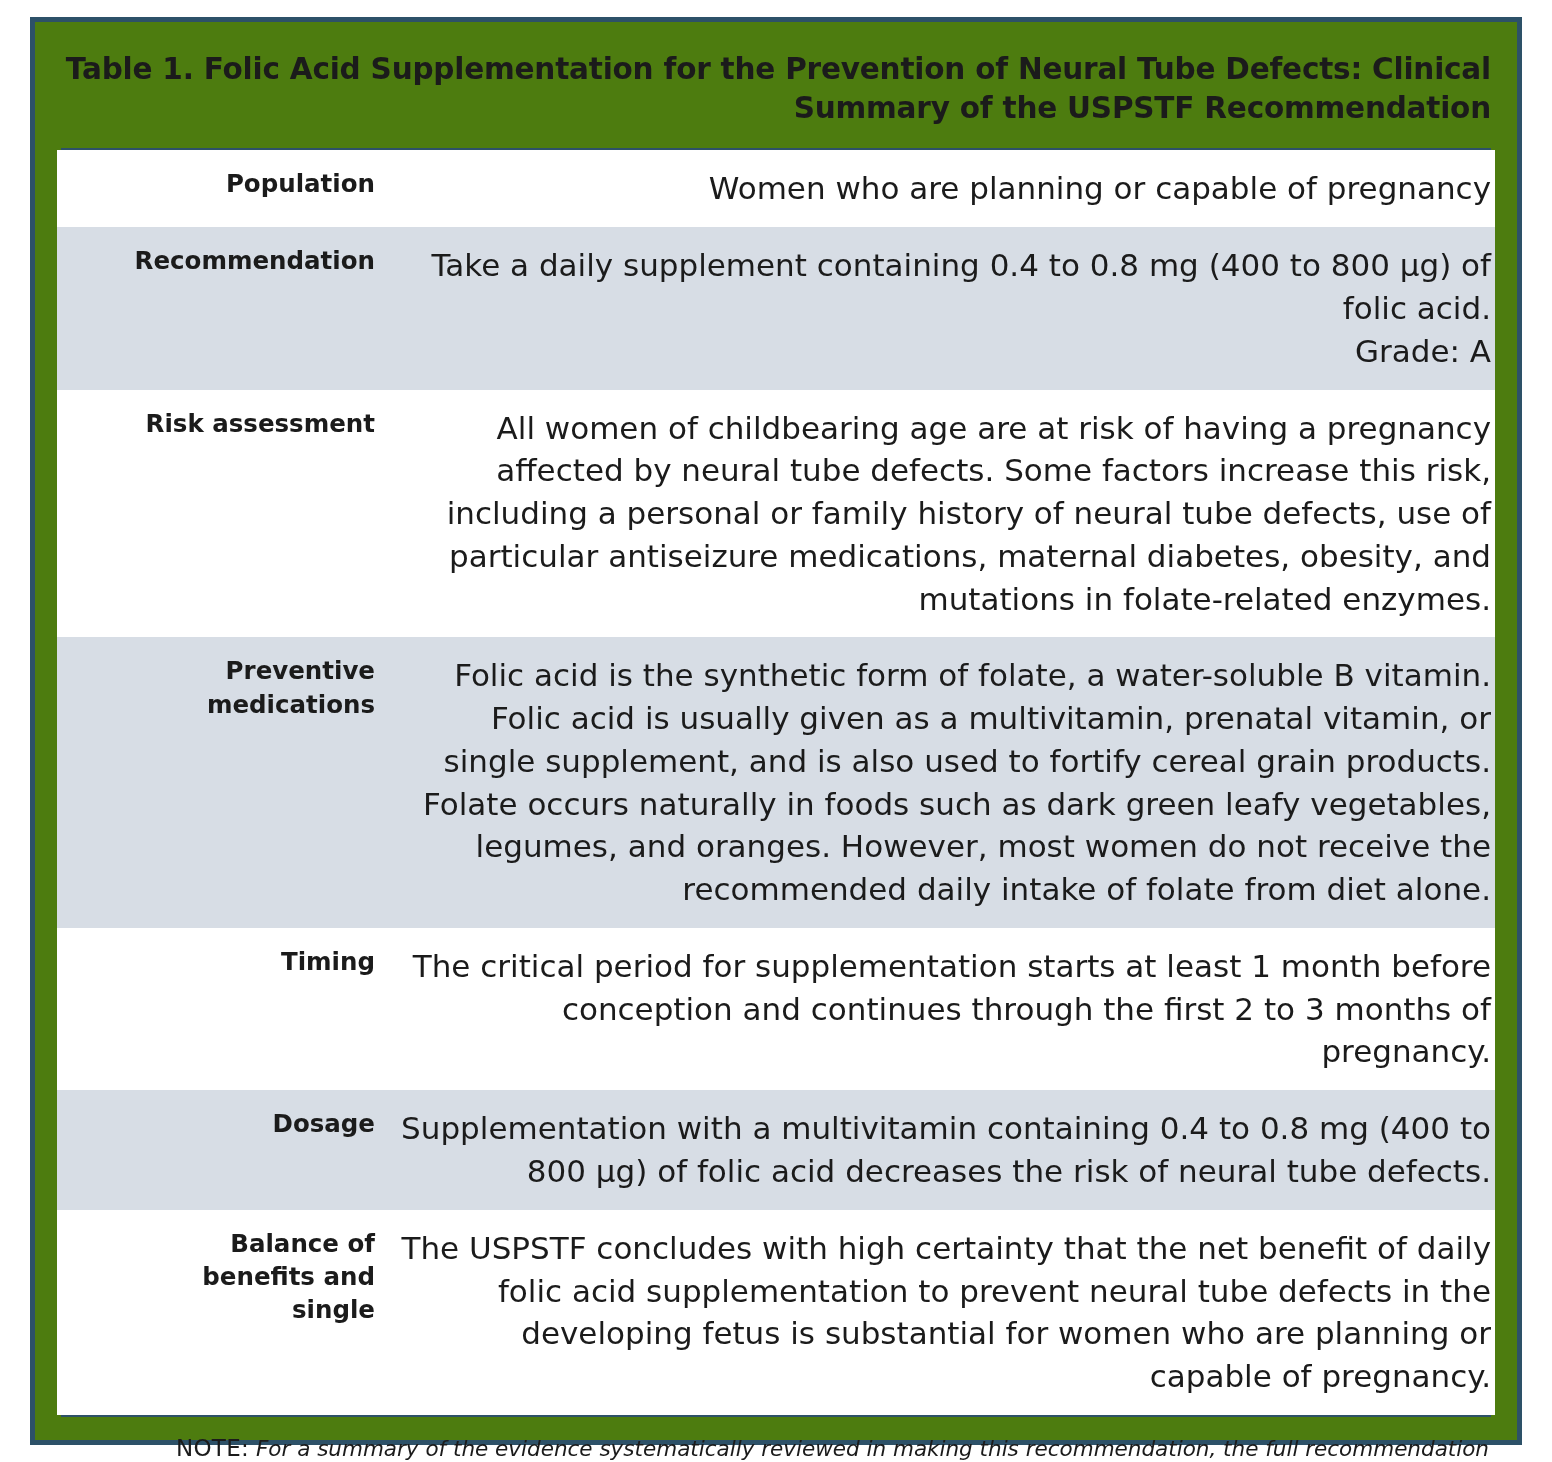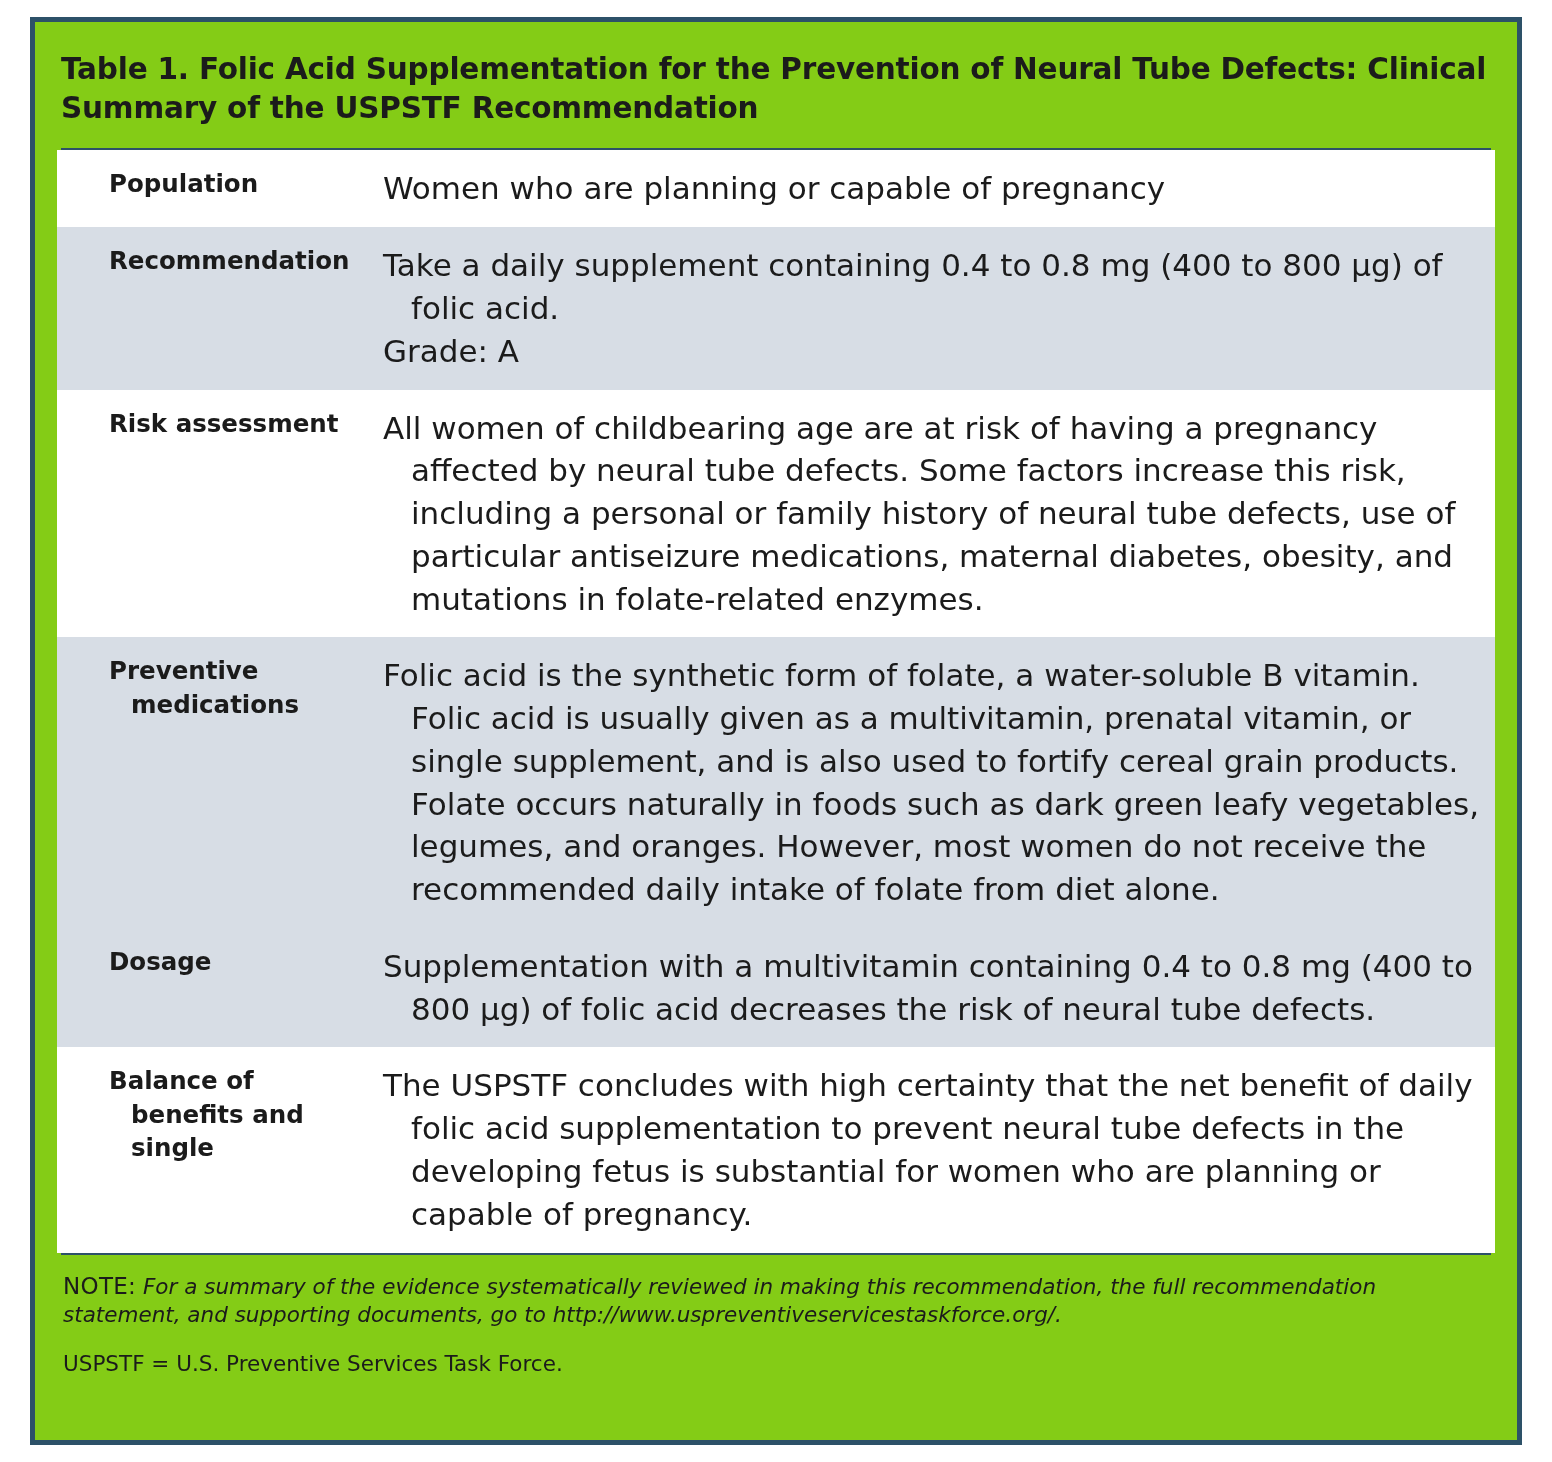--- a/index.html
+++ b/index.html
@@ -12,23 +12,24 @@
     height: 1462px;
     font-family: "DejaVu Sans", sans-serif;
     overflow: hidden;
   }
   #table-card {
     position: absolute;
     left: 30px;
     top: 17px;
     width: 1492px;
     height: 1428px;
-    background: #84cc16;
+    background: #4d7c0f;
     border: 5px solid #2d5168;
     box-sizing: border-box;
+    text-align: right;
   }
   .inner {
     padding: 0 22px;
     box-sizing: border-box;
     height: 100%;
   }
   #table-title {
     font-size: 29.5px;
     font-weight: bold;
     color: #1b1b1b;
@@ -149,20 +150,28 @@
         <tr class="shade">
           <td class="label">
             <span class="hang">Preventive</span>
             <span class="hang ind">medications</span>
           </td>
           <td class="value">
             <p>Folic acid is the synthetic form of folate, a water-soluble B vitamin. Folic acid is usually given as a multivitamin, prenatal vitamin, or single supplement, and is also used to fortify cereal grain products. Folate occurs naturally in foods such as dark green leafy vegetables, legumes, and oranges. However, most women do not receive the recommended daily intake of folate from diet alone.</p>
           </td>
         </tr>
 
+        <tr class="plain">
+          <td class="label">
+            <span class="hang">Timing</span>
+          </td>
+          <td class="value">
+            <p>The critical period for supplementation starts at least 1 month before conception and continues through the first 2 to 3 months of pregnancy.</p>
+          </td>
+        </tr>
 
         <tr class="shade">
           <td class="label">
             <span class="hang">Dosage</span>
           </td>
           <td class="value">
             <p>Supplementation with a multivitamin containing 0.4 to 0.8 mg (400 to 800 µg) of folic acid decreases the risk of neural tube defects.</p>
           </td>
         </tr>
 

